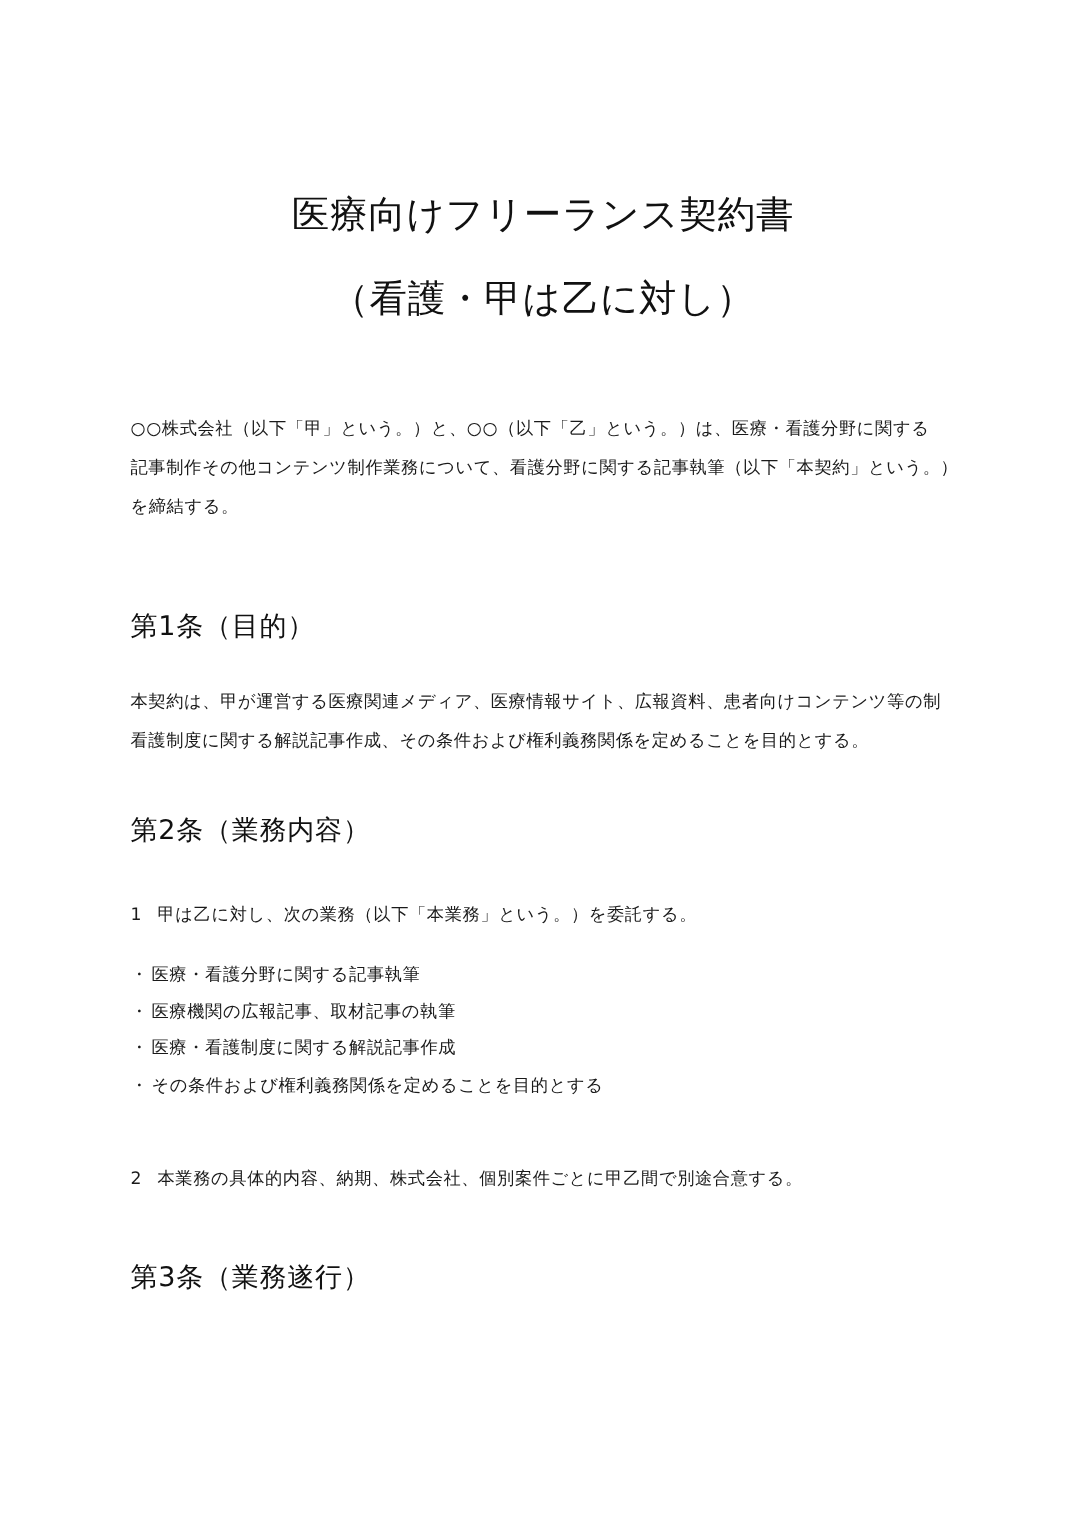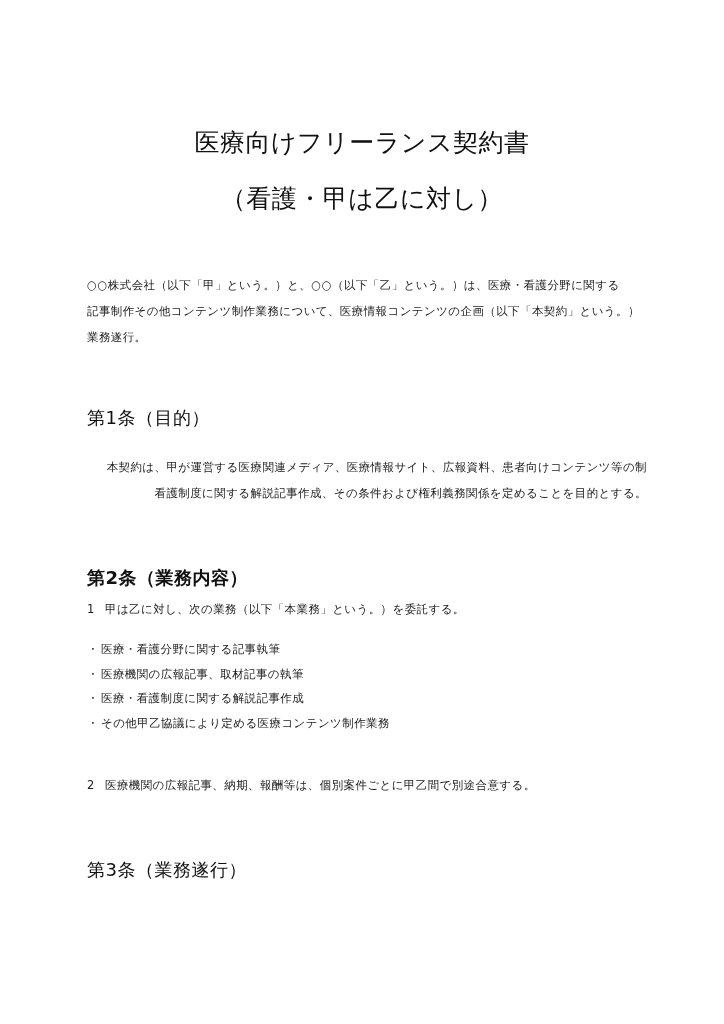--- a/index.html
+++ b/index.html
@@ -53,43 +53,43 @@
       left: 87px;
       font-size: 18px;
       line-height: 24px;
       color: #111111;
       letter-spacing: 0.5px;
       white-space: nowrap;
     }
 
     .intro { top: 272px; }
     .h1 { top: 406px; }
-    .a1 { top: 454px; text-align: right; }
-    .h2 { top: 566px; font-weight: bold; }
+    .a1 { top: 454px; }
+    .h2 { top: 542px; }
     .a2-1 { top: 596px; }
     .bullets { top: 636px; }
     .a2-2 { top: 772px; }
-    .h3 { top: 858px; }
+    .h3 { top: 840px; }
 
     .bullet-item { display: block; height: 24.5px; }
     .bullet-mark { display: inline-block; width: 14px; }
     .num { display: inline-block; width: 18px; }
   </style>
 </head>
 <body>
 
 <div class="page">
 
   <div class="title title-1">医療向けフリーランス契約書</div>
   <div class="title title-2">（看護・甲は乙に対し）</div>
 
   <div class="para intro">
     <span class="line">○○株式会社（以下「甲」という。）と、○○（以下「乙」という。）は、医療・看護分野に関する</span>
-    <span class="line">記事制作その他コンテンツ制作業務について、医療情報コンテンツの企画（以下「本契約」という。）</span>
-    <span class="line">業務遂行。</span>
+    <span class="line">記事制作その他コンテンツ制作業務について、看護分野に関する記事執筆（以下「本契約」という。）</span>
+    <span class="line">を締結する。</span>
   </div>
 
   <div class="heading h1">第1条（目的）</div>
   <div class="para a1">
     <span class="line">本契約は、甲が運営する医療関連メディア、医療情報サイト、広報資料、患者向けコンテンツ等の制</span>
     <span class="line">看護制度に関する解説記事作成、その条件および権利義務関係を定めることを目的とする。</span>
   </div>
 
   <div class="heading h2">第2条（業務内容）</div>
   <div class="para a2-1">
@@ -102,25 +102,25 @@
     <span class="bullet-item">
       <span class="bullet-mark">・</span><span>医療・看護分野に関する記事執筆</span>
     </span>
     <span class="bullet-item">
       <span class="bullet-mark">・</span><span>医療機関の広報記事、取材記事の執筆</span>
     </span>
     <span class="bullet-item">
       <span class="bullet-mark">・</span><span>医療・看護制度に関する解説記事作成</span>
     </span>
     <span class="bullet-item">
-      <span class="bullet-mark">・</span><span>その他甲乙協議により定める医療コンテンツ制作業務</span>
+      <span class="bullet-mark">・</span><span>その条件および権利義務関係を定めることを目的とする</span>
     </span>
   </div>
 
   <div class="para a2-2">
     <span class="line">
-      <span class="num">2</span><span>医療機関の広報記事、納期、報酬等は、個別案件ごとに甲乙間で別途合意する。</span>
+      <span class="num">2</span><span>本業務の具体的内容、納期、株式会社、個別案件ごとに甲乙間で別途合意する。</span>
     </span>
   </div>
 
   <div class="heading h3">第3条（業務遂行）</div>
 
 </div>
 
 </body></html>

